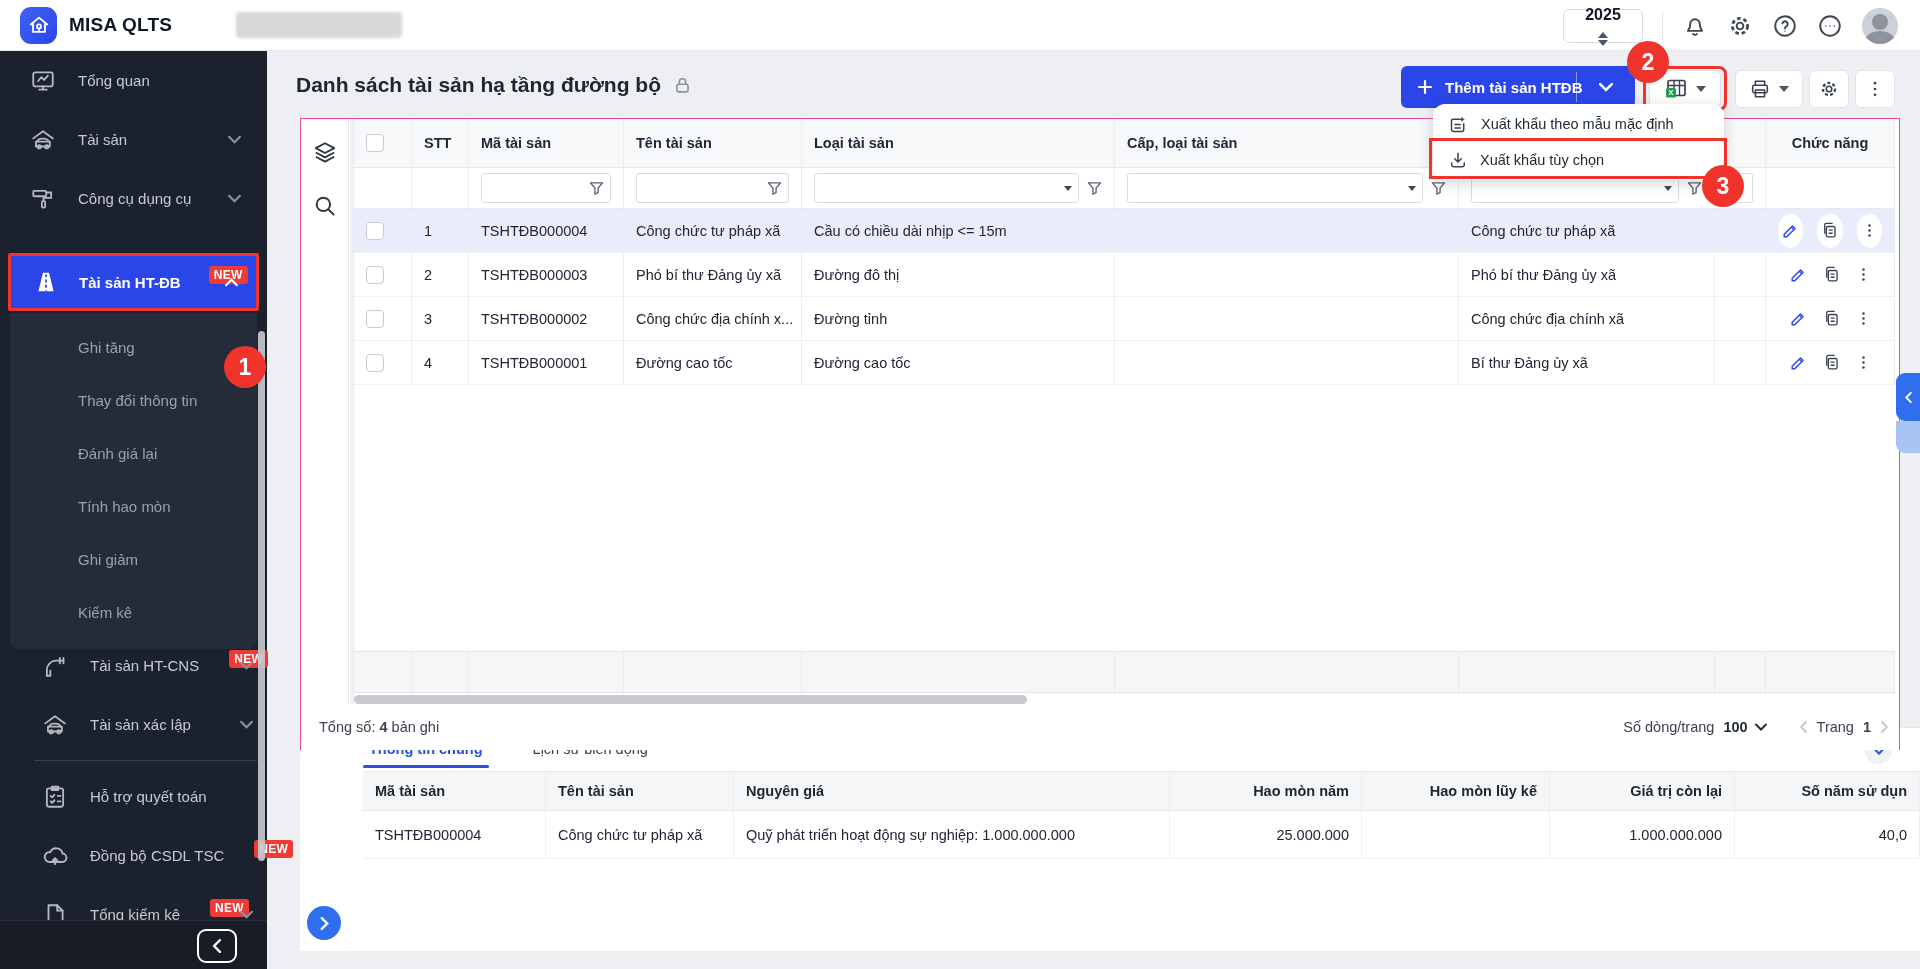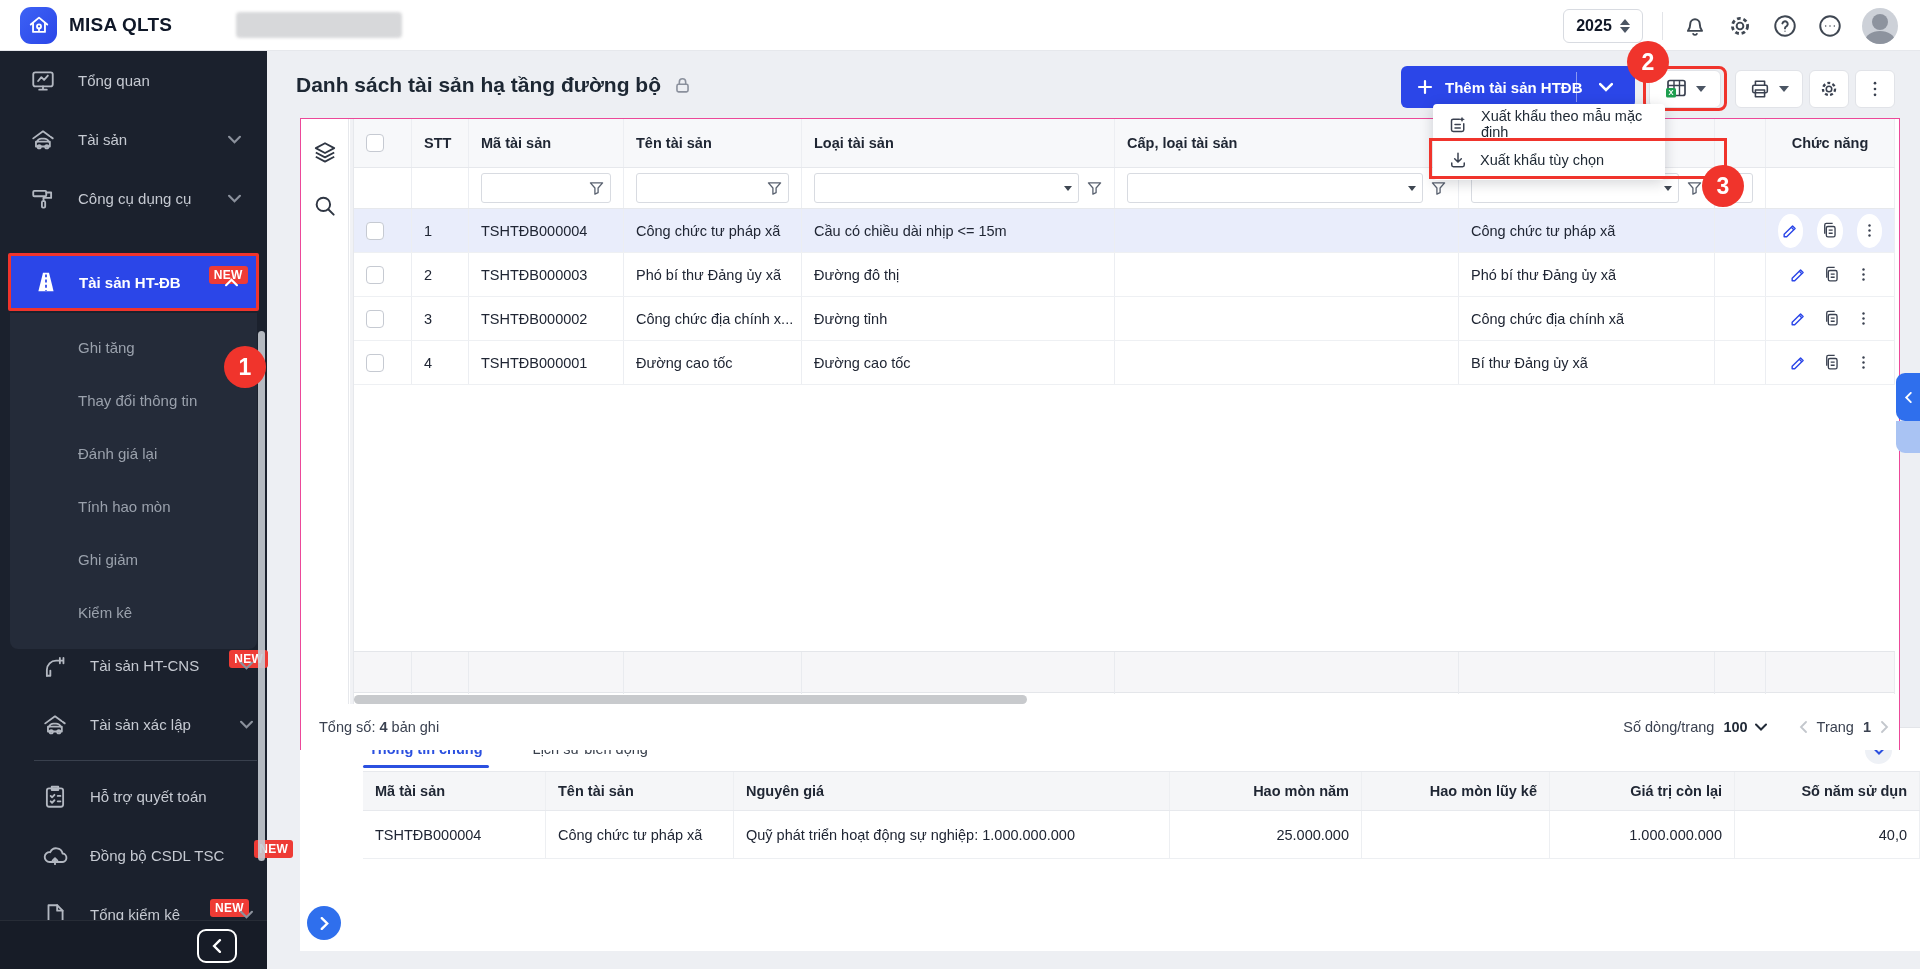--- a/index.html
+++ b/index.html
@@ -11,21 +11,21 @@
   svg { display:block; }
   
   .topbar { position:absolute; left:0; top:0; width:1920px; height:51px; background:#fff;
     border-bottom:1px solid #e6e8ec; display:flex; align-items:center; z-index:40; }
   .logo { width:37px; height:37px; border-radius:11px; background:linear-gradient(135deg,#3d62f5,#2b46e8);
     margin-left:20px; display:flex; align-items:center; justify-content:center; }
   .appname { font-size:19px; font-weight:bold; color:#101828; margin-left:12px; letter-spacing:.2px; }
   .blurbox { width:166px; height:26px; border-radius:4px; background:#d7d8da; margin-left:64px; filter:blur(1.5px); }
   .top-right { position:absolute; right:22px; top:0; height:51px; display:flex; align-items:center; gap:19px; }
   .yearbox { width:80px; height:34px; border:1px solid #d8dbe1; border-radius:6px; background:#fff;
-    display:flex; align-items:center; justify-content:center; gap:8px; }
+    display:flex; align-items:center; justify-content:center; gap:8px;flex-direction:column; }
   .yearbox .yr { font-size:16px; font-weight:bold; color:#111827; }
   .spin { display:flex; flex-direction:column; gap:2px; }
   .spin i { width:0; height:0; border-left:5px solid transparent; border-right:5px solid transparent; }
   .spin .up { border-bottom:6px solid #4b5563; }
   .spin .dn { border-top:6px solid #4b5563; }
   .vdiv { width:1px; height:28px; background:#e2e4e8; }
   .top-ic { color:#3f4752; }
   .avatar { width:36px; height:36px; border-radius:50%; background:#cdd1d8; overflow:hidden; position:relative; }
   .avatar .head { position:absolute; left:10px; top:6px; width:16px; height:16px; border-radius:50%; background:#8d939e; }
   .avatar .body { position:absolute; left:3px; top:23px; width:30px; height:20px; border-radius:50%; background:#8d939e; }
@@ -56,21 +56,21 @@
   .btn-primary { position:absolute; left:1401px; top:66px; width:234px; height:42px; background:#2b46e8; border-radius:6px;
     display:flex; align-items:center; color:#fff; font-size:15px; font-weight:600; z-index:45; }
   .btn-primary .plus { margin:0 12px 0 16px; }
   .btn-primary .bp-div { position:absolute; right:58px; top:6px; width:1px; height:30px; background:rgba(255,255,255,.45); }
   .btn-primary .bp-chev { position:absolute; right:22px; }
   .sq-btn { position:absolute; top:70px; height:38px; background:#fff; border:1px solid #e1e3e8; border-radius:6px;
     display:flex; align-items:center; justify-content:center; gap:8px; color:#353c48; z-index:45; }
   .excel-redbox { position:absolute; left:1643px; top:66px; width:84px; height:45px; border:3px solid #f0342c; border-radius:8px; z-index:46; }
   .caret-dn { width:0; height:0; border-left:5px solid transparent; border-right:5px solid transparent; border-top:6px solid #4b5563; }
   
-  .dropdown { position:absolute; left:1433px; top:104px; width:232px; background:#fff; border-radius:4px;
+  .dropdown { position:absolute; left:1433px; top:104px; width:291px; background:#fff; border-radius:12px;
     box-shadow:0 3px 14px rgba(16,24,40,.18); z-index:50; padding:2px 0; }
   .dd-item { height:36px; display:flex; align-items:center; gap:12px; padding-left:15px; font-size:14.5px; color:#212b36; cursor:pointer; }
   .dd-redbox { position:absolute; left:1429px; top:138px; width:298px; height:41px; border:3px solid #f0342c; z-index:55; }
   
   .panel { position:absolute; left:300px; top:118px; width:1600px; height:632px; background:#fff; border:1px solid #ec4899; z-index:10; }
   .icon-strip { position:absolute; left:0; top:0; width:48px; height:585px; background:#fff; border-right:1px solid #e6e8ec; }
   .strip-ic { position:absolute; left:11px; color:#2f3643; cursor:pointer; }
   .strip2 { position:absolute; left:49px; top:0; width:4px; height:585px; background:#f1f2f5; border-right:1px solid #e6e8ec; }
   .expand-fab { position:absolute; left:6px; top:787px; width:34px; height:34px; border-radius:50%; background:#2f6fed; color:#fff; display:flex; align-items:center; justify-content:center; z-index:12; cursor:pointer; }
   .gtable { position:absolute; left:53px; top:0; width:1541px; }

